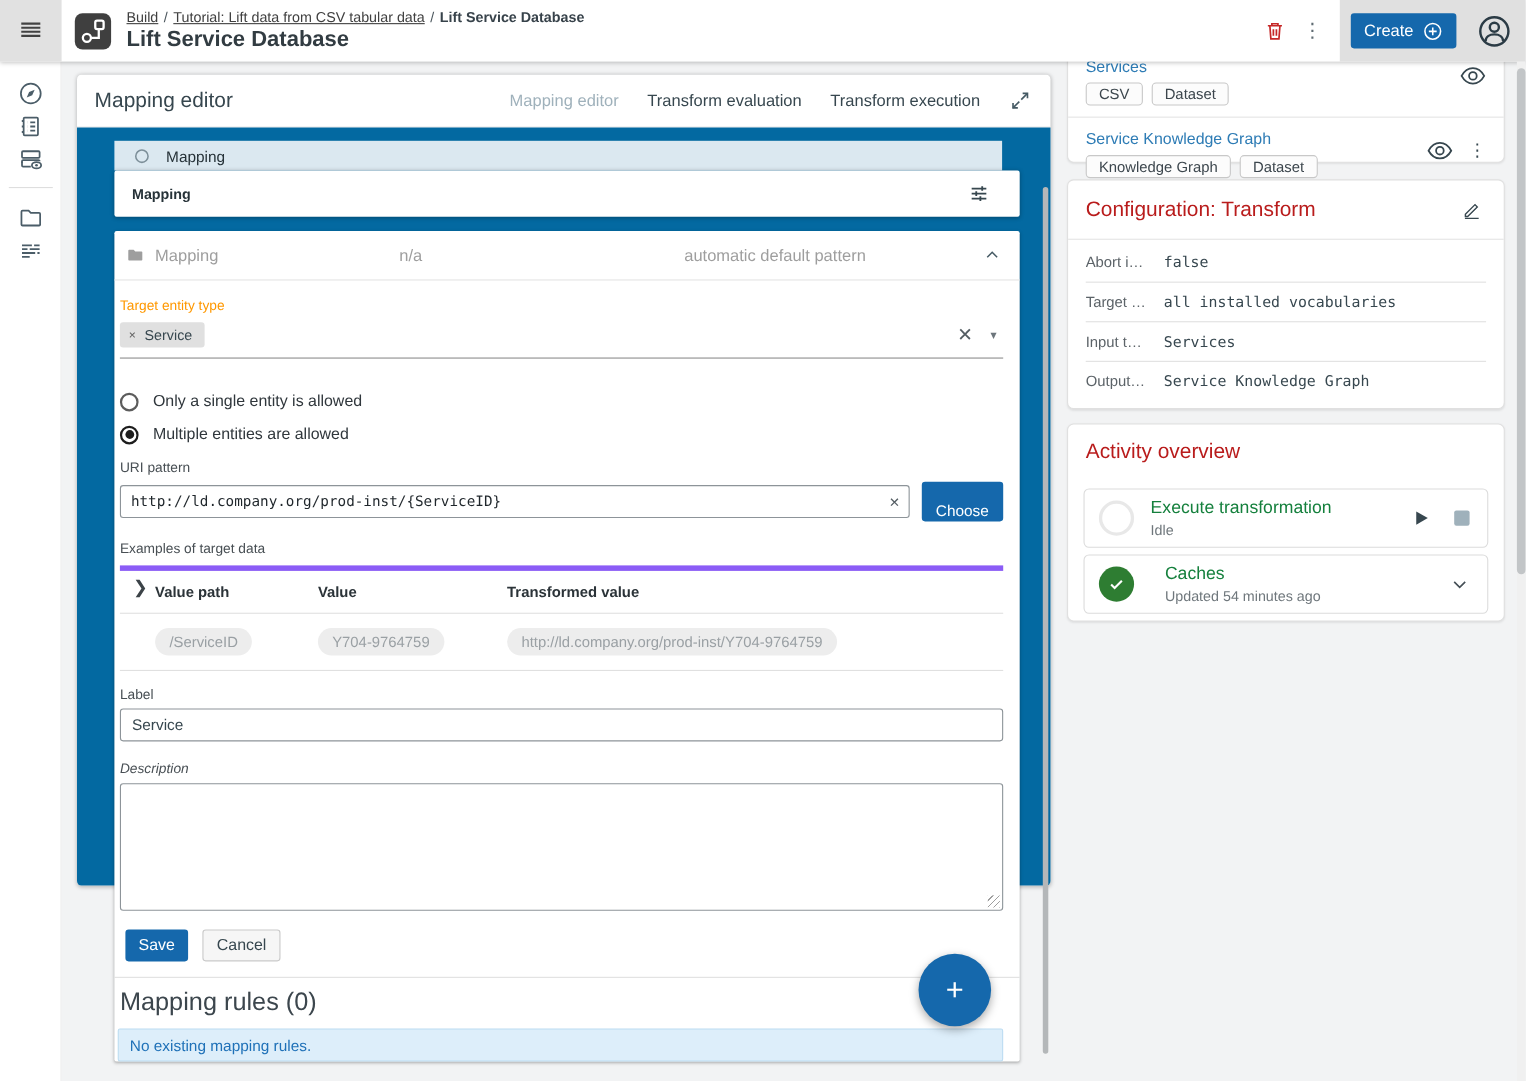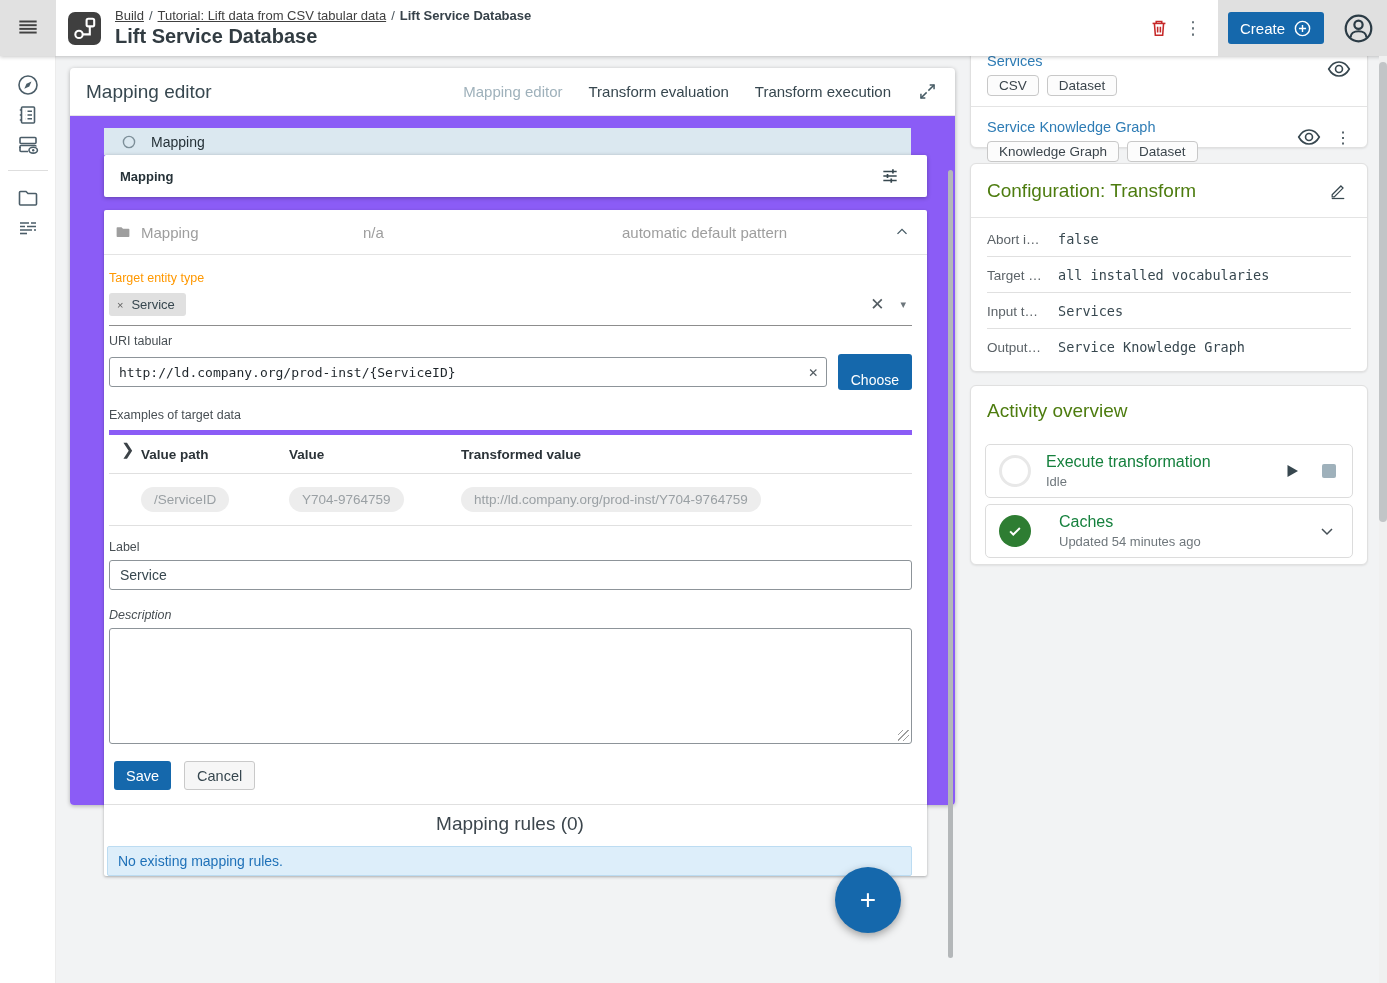--- a/index.html
+++ b/index.html
@@ -32,21 +32,21 @@
   .side-divider { width:40px; border-top:1px solid #dedede; margin:10px 0 12px; }
 
   
   .main-card { position:absolute; left:70px; top:68px; width:885px; height:737px; background:#fff;
     border-radius:4px; box-shadow:0 1px 4px rgba(0,0,0,.28); }
   .panel-header { height:48px; display:flex; align-items:center; padding:0 14px 0 16px; border-bottom:1px solid #e6e6e6; }
   .panel-title { font-size:19px; color:#37474f; }
   .tabs { margin-left:auto; display:flex; gap:26px; font-size:15px; }
   .tab { background:none; border:none; font-family:inherit; font-size:15px; color:#37474f; cursor:pointer; }
   .tab.current { color:#9fb1bb; }
-  .panel-body { position:absolute; top:48px; left:0; right:0; bottom:0; background:#8b5cf6;
+  .panel-body { position:absolute; top:48px; left:0; right:0; bottom:0; background:#0369a1;
     padding:12px 28px 0 34px; border-radius:0 0 4px 4px; }
   .inner-scroll-thumb { position:absolute; right:2px; top:102px; width:5px; height:788px; background:#b4b7b9; border-radius:3px; }
 
   .nav-row { margin-right:16px; height:27px; background:#dbe8f0; display:flex; align-items:center;
     padding-left:18px; gap:15px; font-size:14px; color:#263238; cursor:pointer; }
   .toolbar { height:42px; background:#fff; box-shadow:0 1px 4px rgba(0,0,0,.3); border-radius:2px;
     display:flex; align-items:center; padding:0 24px 0 16px; font-weight:bold; font-size:13px; color:#263238; position:relative; z-index:2; }
 
   .detail-card { margin-top:13px; background:#fff; border-radius:2px; box-shadow:0 1px 3px rgba(0,0,0,.3); }
   .detail-header { height:45px; display:flex; align-items:center; padding:0 16px 0 10px;
@@ -95,41 +95,41 @@
     font-size:14px; color:#37474f; padding:0 10px; background:#fff; }
   .desc-field { margin-top:18px;font-style:italic; }
   .textarea-box { width:100%; height:116px; border:1px solid #8d9499; border-radius:3px; position:relative; background:#fff; }
   .textarea-box::after { content:''; position:absolute; right:2px; bottom:2px; width:11px; height:11px;
     background:repeating-linear-gradient(135deg, transparent 0 3px, #9e9e9e 3px 4px); }
 
   .form-actions { display:flex; gap:13px; padding:17px 0 6px 5px; }
   .btn-save { background:#1568ac; color:#fff; border:none; border-radius:3px; height:29px; padding:0 12px; font-family:inherit; font-size:14.5px; cursor:pointer; }
   .btn-cancel { background:#f6f6f6; border:1px solid #c9c9c9; color:#37474f; border-radius:3px; height:29px; padding:0 12px; font-family:inherit; font-size:14.5px; cursor:pointer; }
 
-  .rules-header { border-top:1px solid #e0e0e0; margin-top:8px; padding:8px 16px 9px 5px; font-size:19px; color:#3c464d;text-align:center; }
+  .rules-header { border-top:1px solid #e0e0e0; margin-top:8px; padding:8px 16px 9px 5px; font-size:23px; color:#3c464d; }
   .rules-banner { margin:2px 15px 8px 3px; background:#ddeefa; border:1px solid #bcdcf2; border-radius:2px;
     padding:6px 10px; font-size:14px; color:#1f71b8; }
 
   .fab { position:absolute; left:765px; top:799px; width:66px; height:66px; border-radius:50%; background:#1568ac;
     color:#fff; font-size:28px; border:none; display:flex; align-items:center; justify-content:center;
     box-shadow:0 3px 9px rgba(0,0,0,.35); cursor:pointer; z-index:6; font-family:inherit; }
 
   
   .rp-card { position:absolute; left:970px; width:398px; background:#fff; border:1px solid #e0e0e0;
     border-radius:6px; box-shadow:0 1px 2px rgba(0,0,0,.08); }
   .card-datasets { top:40px; height:108px; }
   .ds-row { position:relative; padding:11px 16px 10px; }
   .ds-row + .ds-row { border-top:1px solid #e4e4e4; }
   .ds-link { font-size:14.5px; color:#2e7cb5; text-decoration:none; cursor:pointer; display:inline-block; }
   .ds-tags { margin-top:5px; display:flex; gap:8px; }
   .tag { border:1px solid #c8c8c8; background:#fcfcfc; border-radius:4px; padding:2px 11px; font-size:13.5px; color:#3c464d; }
   .ds-icons { position:absolute; right:14px; top:14px; display:flex; gap:10px; align-items:center; }
 
   .card-config { top:163px; height:209px; }
-  .rp-header { padding:14px 16px 13px; font-size:19px; color:#4d7c0f; border-bottom:1px solid #e4e4e4; display:flex; align-items:center; }
+  .rp-header { padding:14px 16px 13px; font-size:19px; color:#b91c1c; border-bottom:1px solid #e4e4e4; display:flex; align-items:center; }
   .rp-header .edit { margin-left:auto; }
   .cfg-rows { padding:3px 16px 0; }
   .cfg-row { display:flex; align-items:baseline; padding:10px 0 9px; border-bottom:1px solid #e0e0e0; font-size:13.5px; }
   .cfg-row:last-child { border-bottom:none; }
   .cfg-label { width:56px; margin-right:15px; color:#5c6368; white-space:nowrap; overflow:hidden; flex:none; }
   .cfg-value { font-family:"DejaVu Sans Mono", monospace; color:#37474f; font-size:13.5px; }
 
   .card-activity { top:385px; height:180px; }
   .activity-body { padding:9px 14px; }
   .act-box { border:1px solid #dcdcdc; border-radius:5px; display:flex; align-items:center; padding:8px 13px; gap:15px; }
@@ -336,23 +336,33 @@
           <span class="chip">
             <span class="chip-x">×</span>
             <span>Service</span>
           </span>
           <span class="select-icons">
             <span class="clear-x">✕</span>
             <span class="caret">▾</span>
           </span>
         </div>
 
+        <div class="radio-group">
+          <div class="radio-row">
+            <span class="radio-outer"></span>
+            <span>Only a single entity is allowed</span>
+          </div>
+          <div class="radio-row">
+            <span class="radio-outer checked"></span>
+            <span>Multiple entities are allowed</span>
+          </div>
+        </div>
 
         <div class="uri-section">
-          <div class="field-label">URI tabular</div>
+          <div class="field-label">URI pattern</div>
           <div class="uri-row">
             <div class="uri-input">
               <span>http://ld.company.org/prod-inst/{ServiceID}</span>
               <span class="uri-clear">✕</span>
             </div>
             <button class="primary-btn">Choose</button>
           </div>
         </div>
 
         <div class="examples">

